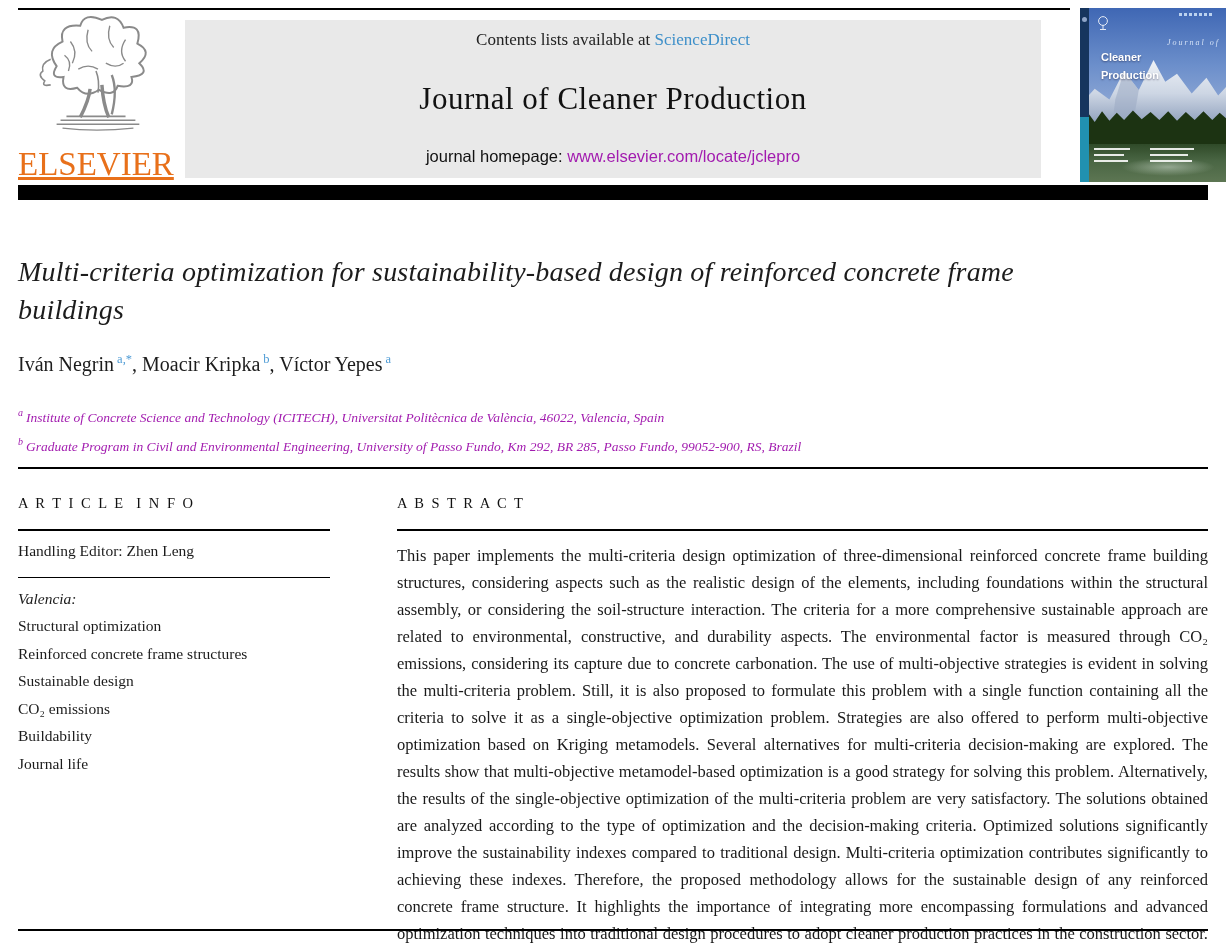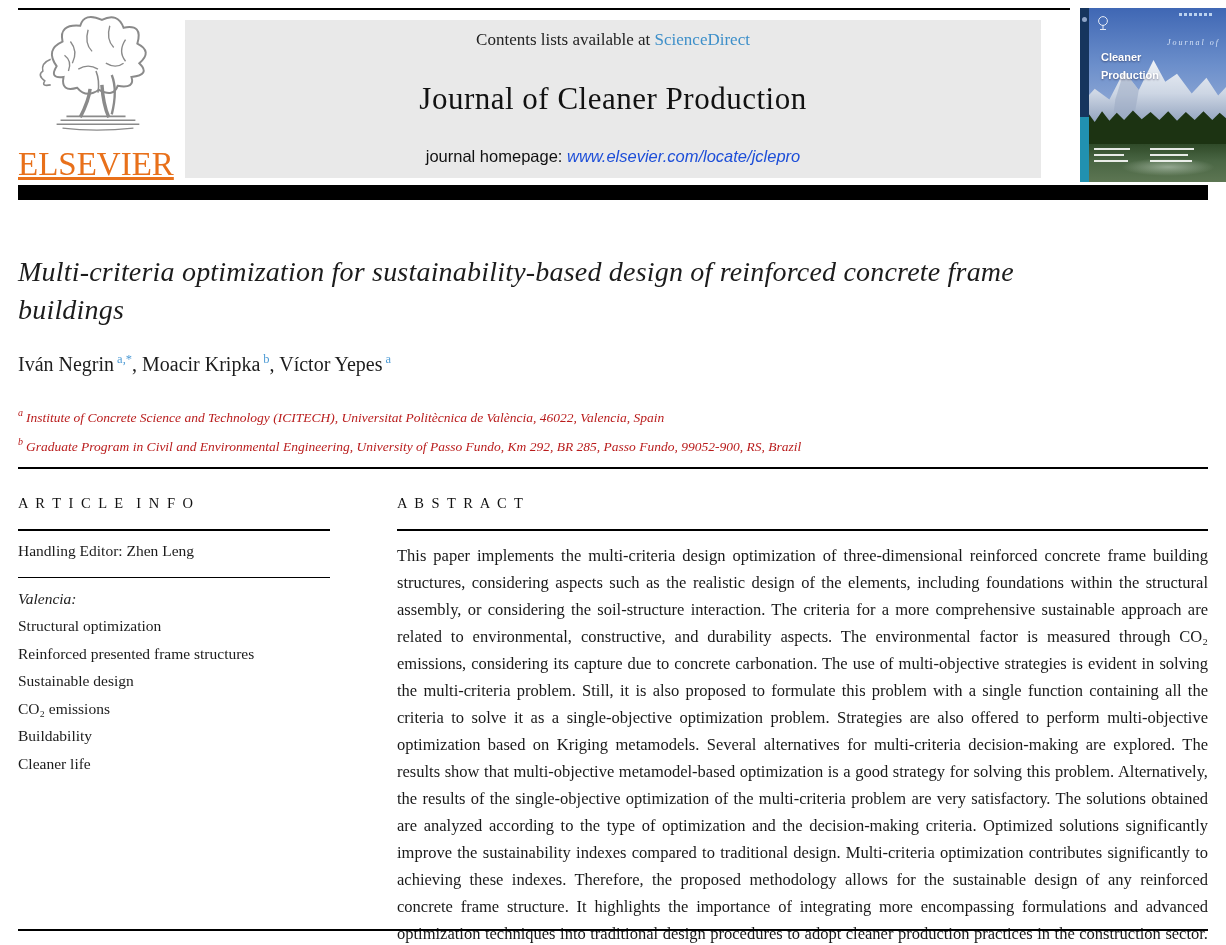--- a/index.html
+++ b/index.html
@@ -29,21 +29,21 @@
     position:absolute; left:185px; top:20px; width:856px; height:158px;
     background:#e9e9e9; display:flex; flex-direction:column;
     align-items:center; justify-content:space-between;
     padding:10px 0 12px 0;
   }
   .contents-line { font-size:17px; color:#222; }
   .contents-line a, .homepage-line a { text-decoration:none; cursor:pointer; }
   .sciencedirect-link { color:#3d8fc9;text-align:center; }
   .journal-title { font-size:31px; color:#111; letter-spacing:0.5px; }
   .homepage-line { font-family:"Liberation Sans","DejaVu Sans",sans-serif; font-size:16.5px; color:#111; }
-  .homepage-link { color:#1d4ed8;font-style:italic; }
+  .homepage-link { color:#a21caf; }
 
   
   .cover { position:absolute; left:1080px; top:8px; width:147px; height:174px; background:#000000; overflow:hidden; cursor:pointer; }
   .cover-sky { position:absolute; left:0; top:0; right:0; height:105px;
     background:linear-gradient(180deg,#3f67b4 0%,#6c8fcb 55%,#93abd6 100%); }
   .cover-mountain { position:absolute; left:0; right:0; top:48px; height:68px;
     background:linear-gradient(180deg,#f2f5f9 0%,#cdd6e4 55%,#8fa0bc 100%);
     clip-path:polygon(0 100%,0 72%,10% 48%,20% 64%,30% 22%,40% 50%,50% 6%,58% 38%,66% 26%,76% 55%,86% 32%,94% 58%,100% 44%,100% 100%); }
   .cover-mountain-shade { position:absolute; left:0; right:0; top:48px; height:68px;
     background:#9aa9c2; opacity:.55;
@@ -70,21 +70,21 @@
   .cover-bullets { position:absolute; left:14px; top:140px; width:110px; }
   .cover-bullets i { position:absolute; height:2px; background:rgba(255,255,255,.88); }
 
   
   .article-title {
     position:absolute; left:18px; top:253px; width:1030px;
     font-size:28px; line-height:38px; font-weight:normal; color:#1c1c1c; letter-spacing:0.2px;font-style:italic;
   }
   .authors { position:absolute; left:18px; top:352px; font-size:20px; color:#1c1c1c; }
   .authors sup { color:#4d9bd5; font-size:12.5px; margin-left:3px; }
-  .affiliations { position:absolute; left:18px; top:401px; font-size:13.5px; font-style:italic; line-height:24px; color:#b91c1c; }
+  .affiliations { position:absolute; left:18px; top:401px; font-size:13.5px; font-style:italic; line-height:24px; color:#a21caf; }
   .affiliations sup { font-size:10px; margin-right:3px; }
 
   
   .left-col  { position:absolute; left:18px;  top:495px; width:312px; }
   .right-col { position:absolute; left:397px; top:495px; width:811px; }
   .section-heading { font-size:14.5px; font-weight:normal; letter-spacing:2px; white-space:pre; color:#111; }
   .col-rule { height:1.5px; background:#000; margin-top:17px; }
   .editor-line { margin-top:11px; font-size:15.5px; }
   .keywords-label { margin-top:12px; font-size:15.5px; font-style:italic; }
   .keywords-list { list-style:none; margin-top:4px; }
@@ -160,25 +160,25 @@
   <div class="rule mid-rule"></div>
 
   <div class="left-col">
     <h2 class="section-heading">A R T I C L E  I N F O</h2>
     <div class="col-rule"></div>
     <div class="editor-line">Handling Editor: Zhen Leng</div>
     <div class="col-rule"></div>
     <div class="keywords-label">Valencia:</div>
     <ul class="keywords-list">
       <li>Structural optimization</li>
-      <li>Reinforced presented frame structures</li>
+      <li>Reinforced concrete frame structures</li>
       <li>Sustainable design</li>
       <li>CO₂ emissions</li>
       <li>Buildability</li>
-      <li>Cleaner life</li>
+      <li>Journal life</li>
     </ul>
   </div>
 
   <div class="right-col">
     <h2 class="section-heading">A B S T R A C T</h2>
     <div class="col-rule"></div>
     <p class="abstract-text">This paper implements the multi-criteria design optimization of three-dimensional reinforced concrete frame building structures, considering aspects such as the realistic design of the elements, including foundations within the structural assembly, or considering the soil-structure interaction. The criteria for a more comprehensive sustainable approach are related to environmental, constructive, and durability aspects. The environmental factor is measured through CO₂ emissions, considering its capture due to concrete carbonation. The use of multi-objective strategies is evident in solving the multi-criteria problem. Still, it is also proposed to formulate this problem with a single function containing all the criteria to solve it as a single-objective optimization problem. Strategies are also offered to perform multi-objective optimization based on Kriging metamodels. Several alternatives for multi-criteria decision-making are explored. The results show that multi-objective metamodel-based optimization is a good strategy for solving this problem. Alternatively, the results of the single-objective optimization of the multi-criteria problem are very satisfactory. The solutions obtained are analyzed according to the type of optimization and the decision-making criteria. Optimized solutions significantly improve the sustainability indexes compared to traditional design. Multi-criteria optimization contributes significantly to achieving these indexes. Therefore, the proposed methodology allows for the sustainable design of any reinforced concrete frame structure. It highlights the importance of integrating more encompassing formulations and advanced optimization techniques into traditional design procedures to adopt cleaner production practices in the construction sector. Finally, several promising lines of research are presented.</p>
   </div>
 
   <div class="rule bottom-rule"></div>

